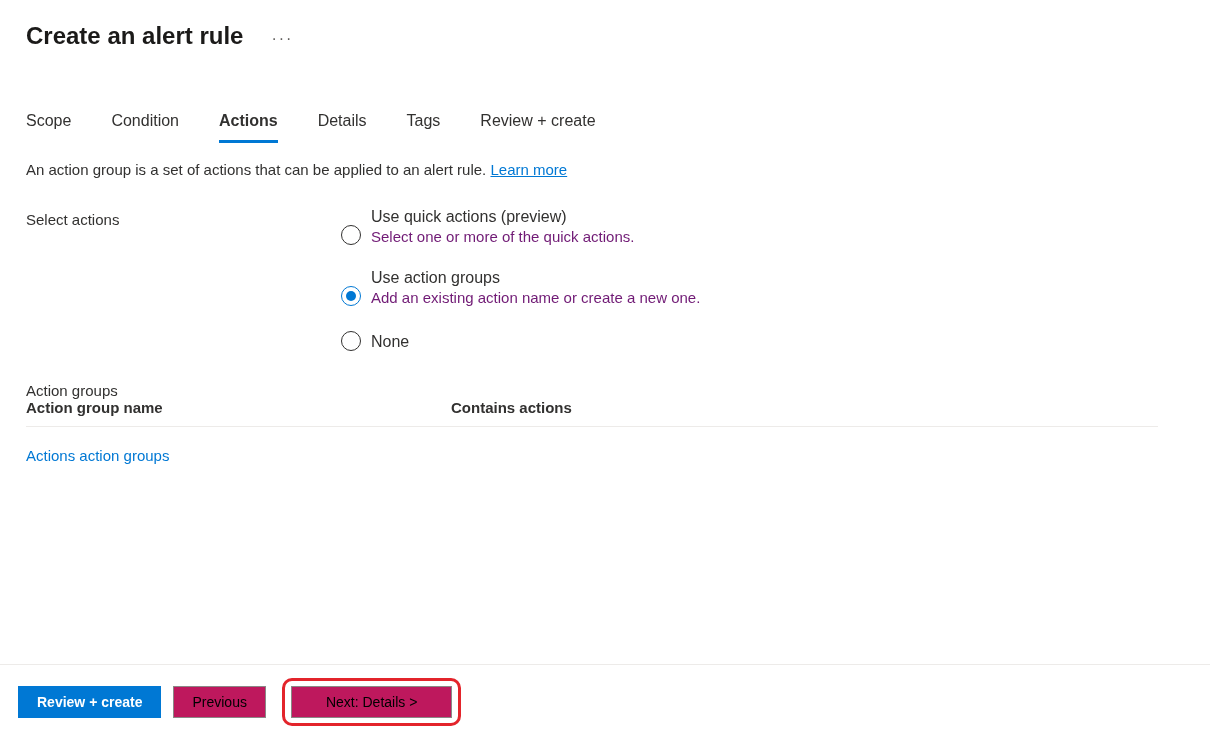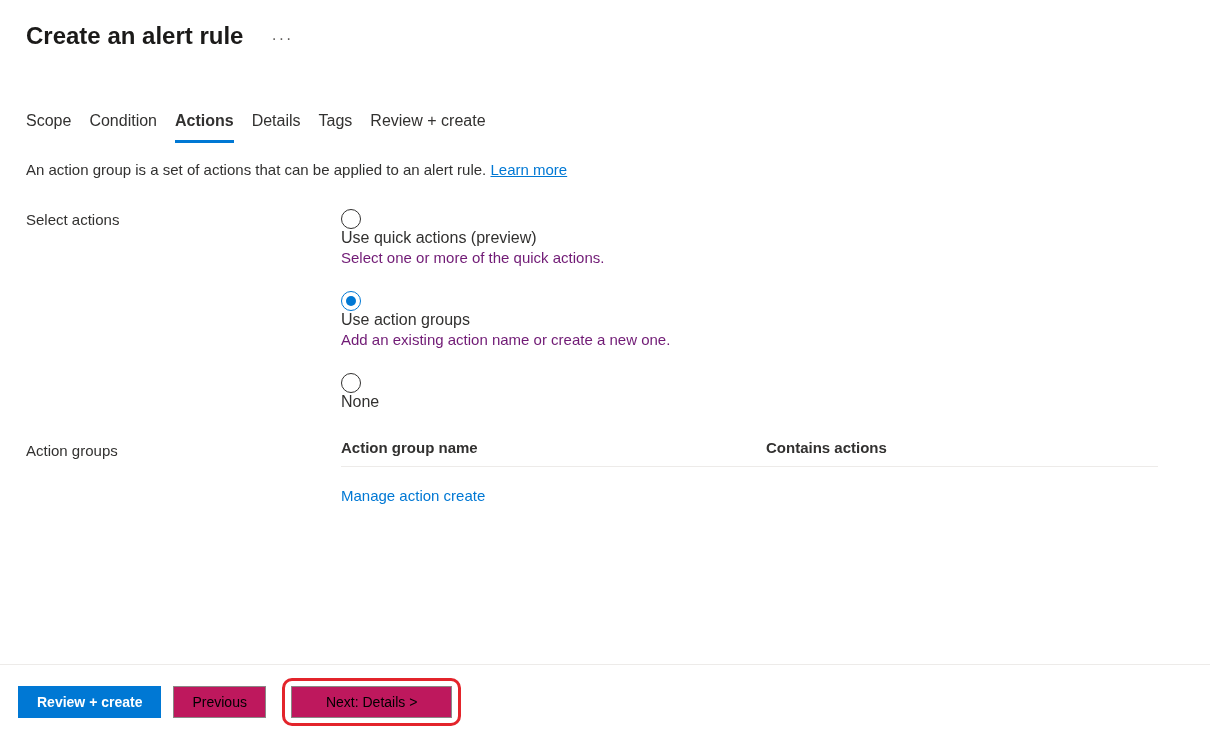--- a/index.html
+++ b/index.html
@@ -25,21 +25,21 @@
   .ellipsis-btn {
     margin-left: 28px;
     font-size: 16px;
     color: #605e5c;
     letter-spacing: 2px;
     cursor: pointer;
     padding-top: 6px;
   }
   .tabs {
     display: flex;
-    gap: 18px;
+    gap: 40px;
     padding: 62px 26px 0 26px;
     border-bottom: none;
   }
   .tab {
     font-size: 16px;
     color: #323130;
     padding-bottom: 10px;
     cursor: pointer;
     border-bottom: 3px solid transparent;
   }
@@ -67,23 +67,22 @@
     width: 315px;
     font-size: 15px;
     color: #323130;
     padding-top: 3px;
   }
   .options {
     flex: 1;
   }
   .radio-row {
     display: flex;
-    align-items: flex-start;
+    align-items: flex-end;
     margin-bottom: 24px;
-    flex-direction: column;
   }
   .radio-row:last-child { margin-bottom: 0; }
   .radio {
     width: 20px;
     height: 20px;
     border: 1px solid #323130;
     border-radius: 50%;
     margin-right: 10px;
     flex-shrink: 0;
     display: flex;
@@ -107,20 +106,21 @@
     color: #323130;
   }
   .opt-sub {
     font-size: 15px;
     color: #701a75;
     margin-top: 2px;
   }
   .groups-section {
     display: flex;
     margin-top: 28px;
+    flex-direction: column;
   }
   .groups-table {
     flex: 1;
     padding-right: 26px;
   }
   .table-header {
     display: flex;
     padding: 0 0 10px 0;
     font-weight: 600;
     font-size: 15px;
@@ -241,21 +241,21 @@
   </div>
 
   <div class="groups-section">
     <div class="form-label">Action groups</div>
     <div class="groups-table">
       <div class="table-header">
         <div class="col-name">Action group name</div>
         <div class="col-actions">Contains actions</div>
         <div class="col-del"></div>
       </div>
-      <a class="manage-link">Manage action create</a>
+      <a class="manage-link">Actions action groups</a>
     </div>
   </div>
 </div>
 
 <div class="footer">
   <button class="btn primary">Review + create</button>
   <button class="btn">Previous</button>
   <span class="highlighted-btn-wrap">
     <button class="btn" style="padding:0 34px;">Next: Details &gt;</button>
   </span>

